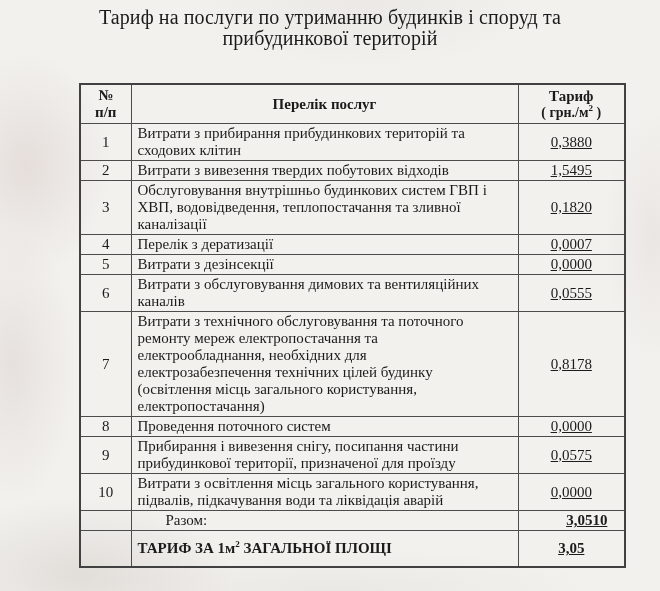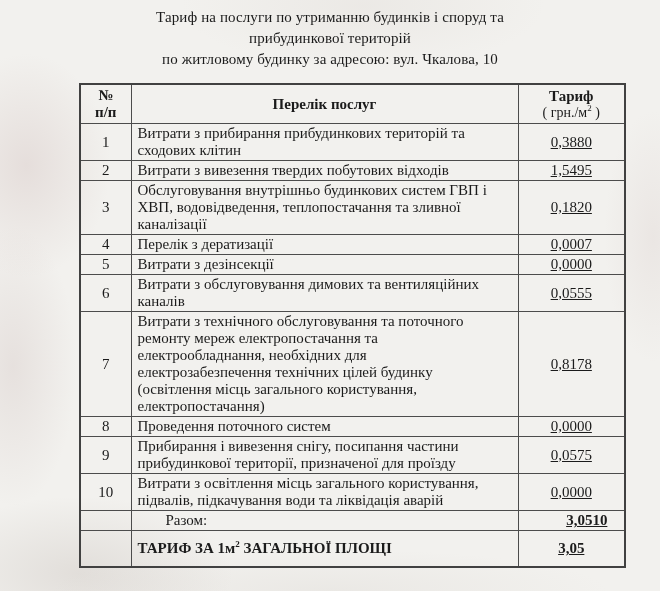--- a/index.html
+++ b/index.html
@@ -16,21 +16,21 @@
       radial-gradient(ellipse 90px 200px at 2% 62%, rgba(188,166,164,0.22), transparent 70%),
       radial-gradient(ellipse 220px 110px at 12% 97%, rgba(176,165,158,0.25), transparent 70%),
       radial-gradient(ellipse 260px 90px at 55% 1%, rgba(205,196,190,0.18), transparent 70%),
       radial-gradient(ellipse 70px 180px at 99% 40%, rgba(200,180,178,0.18), transparent 70%),
       radial-gradient(ellipse 400px 60px at 50% 100%, rgba(190,182,175,0.15), transparent 70%);
   }
   .doc-title {
     position: absolute;
     top: 7px; left: 0; right: 0;
     text-align: center;
-    font-size: 15px;
+    font-size: 20px;
     line-height: 21px;
     letter-spacing: 0.1px;
   }
   table.tariff {
     position: absolute;
     top: 83px;
     left: 79px;
     width: 545px;
     border-collapse: collapse;
     table-layout: fixed;
@@ -41,37 +41,36 @@
     vertical-align: middle;
   }
   th {
     font-size: 15px;
     font-weight: bold;
     text-align: center;
     padding: 2px;
     line-height: 17px;
   }
   .num-head span { display: block; }
-  .tariff-unit { font-weight: normal; font-size: 14px; line-height: 16px; }
+  .tariff-unit { font-weight: bold; font-size: 14px; line-height: 16px; }
   td { font-size: 15px; line-height: 17px; padding: 1px 3px; }
   td.num { text-align: center; }
   td.serv { white-space: pre-line; padding-left: 6px; padding-right: 4px; }
   td.val { text-align: center; text-decoration: underline; }
   tr.razom-row td { padding-top: 1px; padding-bottom: 1px; padding-left: 34px; }
   tr.final-row td { padding-top: 9px; padding-bottom: 9px; }
   .bold { font-weight: bold; }
   sup { font-size: 9px; line-height: 0; }
 </style>
 </head>
 <body>
 
 <div class="doc-title">
   <div>Тариф на послуги по утриманню будинків і споруд та</div>
   <div>прибудинкової територій</div>
-  <div>по житловому будинку за адресою: вул. Чкалова, 10</div>
 </div>
 
 <table class="tariff">
   <colgroup>
     <col style="width:51px">
     <col style="width:387px">
     <col style="width:107px">
   </colgroup>
   <thead>
     <tr>

